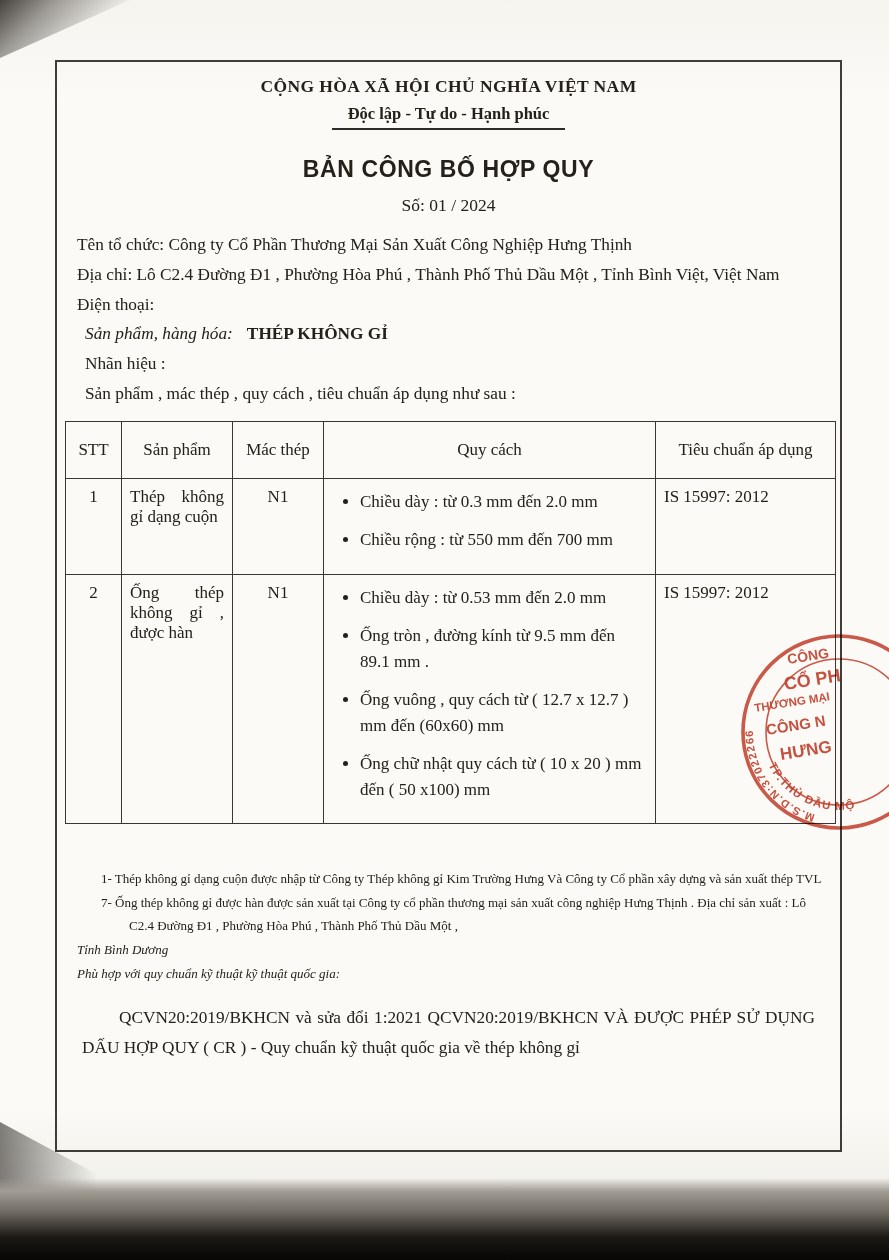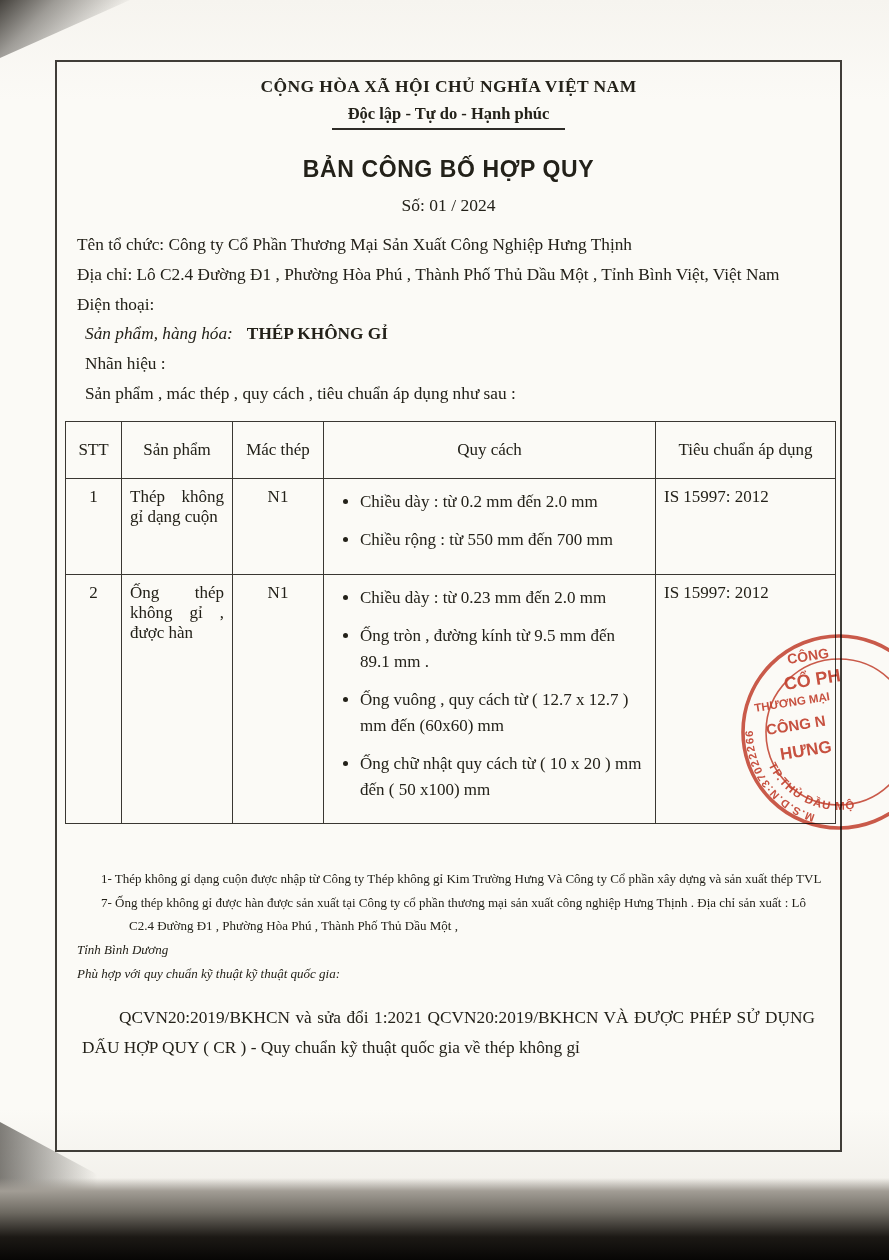--- a/index.html
+++ b/index.html
@@ -136,33 +136,33 @@
           <th>Tiêu chuẩn áp dụng</th>
         </tr>
       </thead>
       <tbody>
         <tr>
           <td class="c-stt">1</td>
           <td class="c-sp">Thép không gỉ dạng cuộn</td>
           <td class="c-mac">N1</td>
           <td class="c-qc">
             <ul>
-              <li>Chiều dày : từ 0.2 mm đến 2.0 mm</li>
+              <li>Chiều dày : từ 0.3 mm đến 2.0 mm</li>
               <li>Chiều rộng : từ 550 mm đến 700 mm</li>
             </ul>
           </td>
           <td class="c-tc">IS 15997: 2012</td>
         </tr>
         <tr>
           <td class="c-stt">2</td>
           <td class="c-sp">Ống thép không gỉ , được hàn</td>
           <td class="c-mac">N1</td>
           <td class="c-qc">
             <ul>
-              <li>Chiều dày : từ 0.23 mm đến 2.0 mm</li>
+              <li>Chiều dày : từ 0.53 mm đến 2.0 mm</li>
               <li>Ống tròn , đường kính từ 9.5 mm đến 89.1 mm .</li>
               <li>Ống vuông , quy cách từ ( 12.7 x 12.7 ) mm đến (60x60) mm</li>
               <li>Ống chữ nhật quy cách từ ( 10 x 20 ) mm đến ( 50 x100) mm</li>
             </ul>
           </td>
           <td class="c-tc">IS 15997: 2012</td>
         </tr>
       </tbody>
     </table>
 

